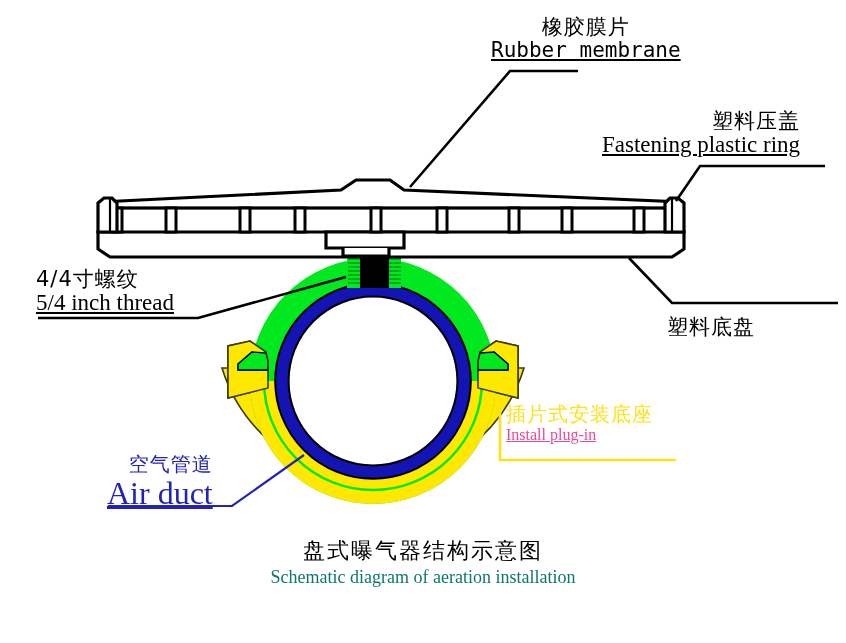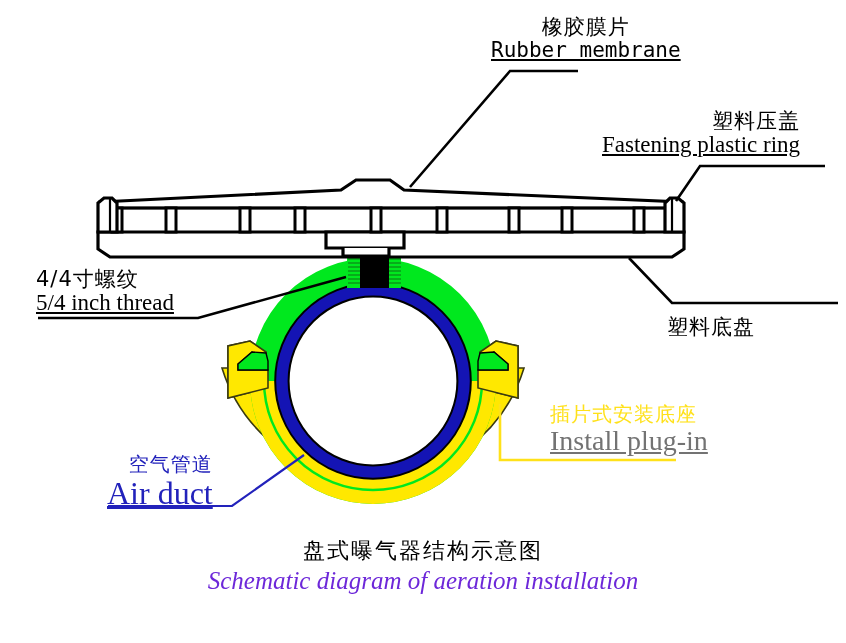--- a/index.html
+++ b/index.html
@@ -49,23 +49,23 @@
     font-family: "DejaVu Sans Mono", monospace;
     font-size: 21px;
     letter-spacing: 0px;
   }
 
   
   #lbl-rubber-membrane { left: 491px; top: 16px; text-align: center; }
   #lbl-fastening-ring  { left: 602px; top: 110px; text-align: right; }
   #lbl-thread          { left: 36px;  top: 268px; text-align: left; }
   #lbl-supported-plate { left: 667px; top: 300px; text-align: center; margin-top: 16px; }
-  #lbl-install-plugin  { left: 506px; top: 404px; text-align: left; color: #ffe11a; margin-left: 44px; }
+  #lbl-install-plugin  { left: 506px; top: 404px; text-align: left; color: #ffe11a; }
   #lbl-install-plugin .cn { color: #ffe11a; font-size: 20px; }
-  #lbl-install-plugin .en { color: #737373; font-size: 28px; }
+  #lbl-install-plugin .en { color: #ec4899; font-size: 16px; }
   #lbl-air-duct        { left: 107px; top: 454px; text-align: right; color: #2222bb; }
   #lbl-air-duct .cn { color: #2222bb; font-size: 20px; }
   #lbl-air-duct .en { color: #2222bb; font-size: 32px; }
 
   #title-block {
     position: absolute;
     left: 0;
     top: 536px;
     width: 846px;
     text-align: center;
@@ -73,24 +73,23 @@
   #title-block .cn {
     display: block;
     font-family: "DejaVu Sans", sans-serif;
     font-size: 22px;
     letter-spacing: 2px;
     color: #000;
   }
   #title-block .en {
     display: block;
     font-family: "Liberation Serif", serif;
-    font-size: 25px;
-    color: #6d28d9;
+    font-size: 18px;
+    color: #0f766e;
     margin-top: 1px;
-    font-style: italic;
   }
 </style>
 </head>
 <body>
 
 <div id="stage">
 
   <svg class="diagram" viewBox="0 0 846 643" xmlns="http://www.w3.org/2000/svg">
 
     <g>

